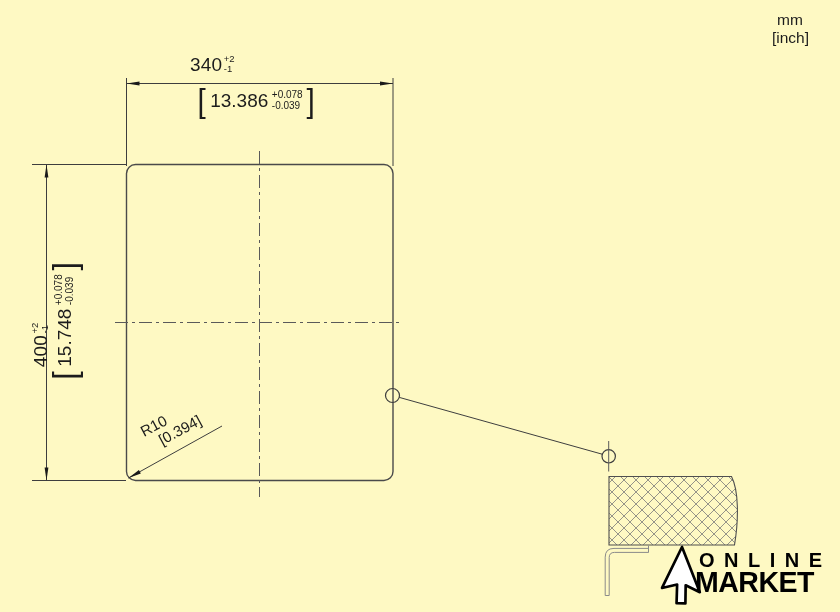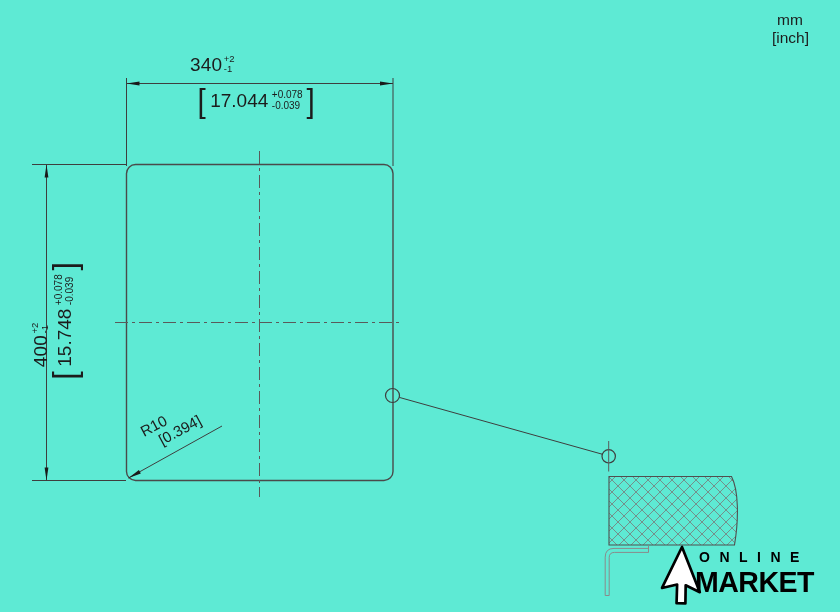--- a/index.html
+++ b/index.html
@@ -1,37 +1,37 @@
 <!DOCTYPE html>
 <html><head>
 <meta charset="utf-8">
 <style>
   html,body{margin:0;padding:0;background:#fff;}
   #stage{
-    position:relative;width:840px;height:612px;background:#5eead4;overflow:hidden;
+    position:relative;width:840px;height:612px;background:#fef9c3;overflow:hidden;
     font-family:"Liberation Sans", sans-serif;color:#1c1c1c;
   }
   #linework{position:absolute;left:0;top:0;}
   .abs{position:absolute;}
   .dim-group{display:flex;align-items:flex-start;white-space:nowrap;}
   .dim-num{font-size:19px;line-height:23px;letter-spacing:0.2px;}
   .tol-stack{display:inline-flex;flex-direction:column;font-size:9.5px;line-height:9.5px;
              margin-left:1.5px;margin-top:1px;letter-spacing:0;}
   .bracket-group{display:flex;align-items:center;white-space:nowrap;height:33px;}
   .bracket{font-size:33px;line-height:33px;font-weight:400;transform:scaleX(0.9);}
   .bracket-num{font-size:19px;margin:0 2px 0 4px;}
   .bracket-group .tol-stack{font-size:10px;line-height:10.5px;margin-top:0;}
   .bracket-close{margin-left:3px;}
   .vrot{transform:translate(-50%,-50%) rotate(-90deg);}
   .units{font-size:15.5px;line-height:18px;}
   .units .mm{margin-left:5px;}
   .r10-block{font-size:15px;line-height:16px;white-space:nowrap;
              transform:translate(-50%,-50%) rotate(-28deg);}
   .r10-line2{margin-left:12px;}
-  .logo-online{font-size:14px;font-weight:700;letter-spacing:9.5px;color:#000;white-space:nowrap;}
+  .logo-online{font-size:20px;font-weight:700;letter-spacing:9.5px;color:#000;white-space:nowrap;}
   .logo-market{font-size:30px;font-weight:700;letter-spacing:-0.5px;line-height:30px;color:#000;
                transform:scaleX(0.95);transform-origin:left center;white-space:nowrap;}
 </style>
 </head>
 <body>
 
 <div id="stage">
 
   <svg id="linework" width="840" height="612" viewBox="0 0 840 612">
     <defs>
@@ -89,21 +89,21 @@
   <div class="abs dim-group" style="left:190px;top:53px;">
     <span class="dim-num">340</span>
     <span class="tol-stack">
       <span>+2</span>
       <span>-1</span>
     </span>
   </div>
 
   <div class="abs bracket-group" style="left:197px;top:84px;">
     <span class="bracket">[</span>
-    <span class="bracket-num">17.044</span>
+    <span class="bracket-num">13.386</span>
     <span class="tol-stack">
       <span>+0.078</span>
       <span>-0.039</span>
     </span>
     <span class="bracket bracket-close">]</span>
   </div>
 
   <div class="abs vrot dim-group" style="left:40px;top:345px;">
     <span class="dim-num">400</span>
     <span class="tol-stack">

